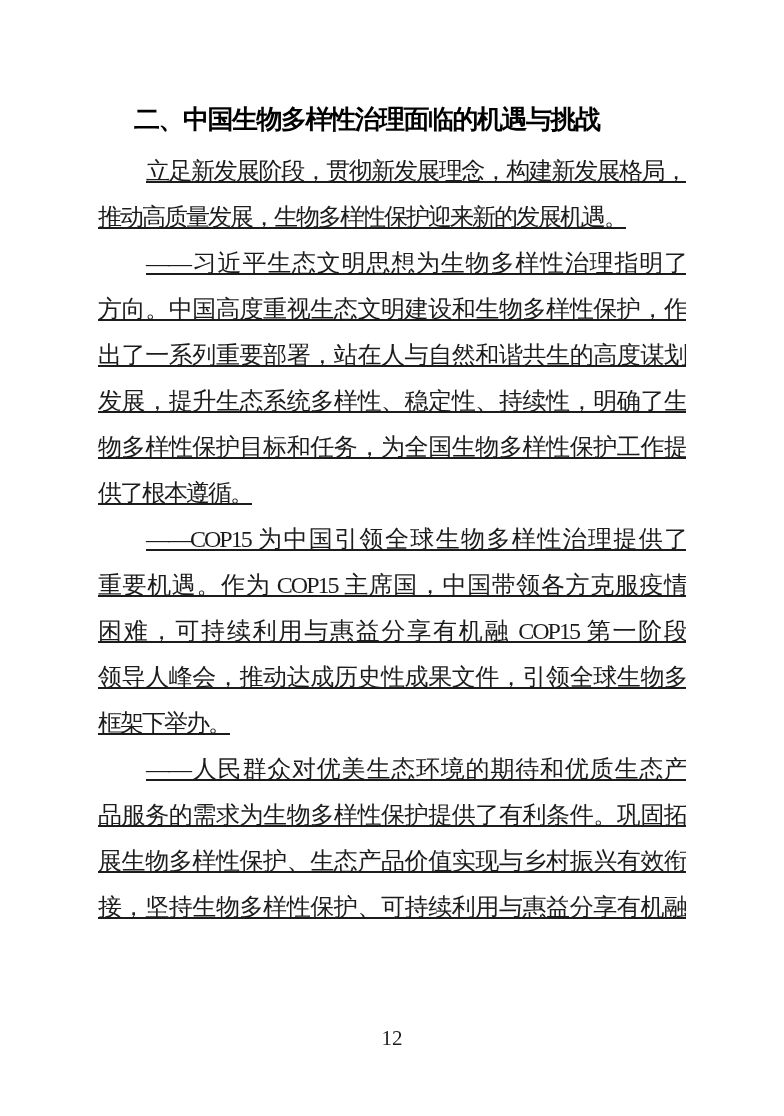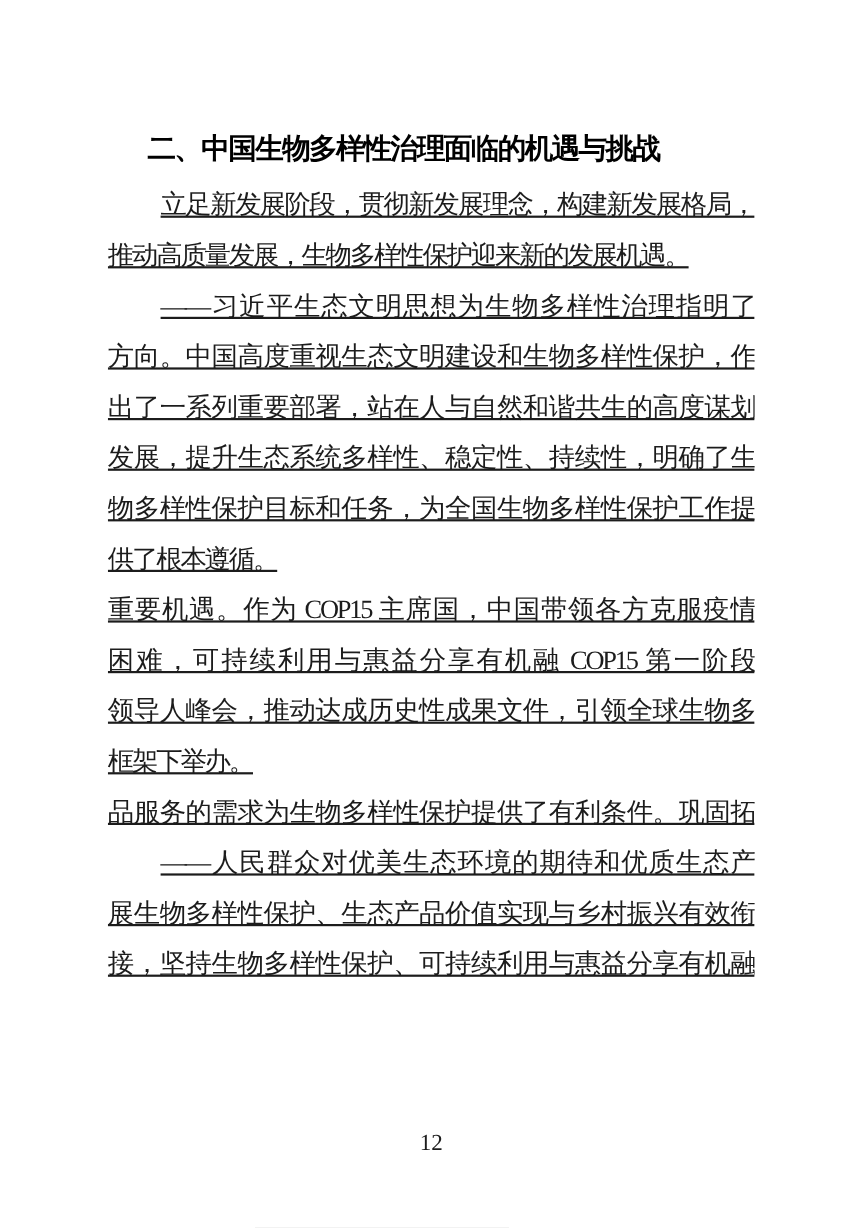--- a/index.html
+++ b/index.html
@@ -13,21 +13,21 @@
     height: 1116px;
     background: #ffffff;
     font-family: "Liberation Serif", serif;
     color: #1c1c1c;
     overflow: hidden;
     margin: 0 auto;
   }
   .content {
     position: absolute;
     left: 98px;
-    top: 112px;
+    top: 96px;
     width: 588px;
   }
   .doc-heading {
     font-family: "Liberation Sans", sans-serif;
     font-weight: 700;
     font-size: 26px;
     letter-spacing: -1.5px;
     line-height: 46px;
     text-indent: 36px;
     color: #000000;
@@ -80,29 +80,30 @@
     <div class="para">
       <div class="line indent">——习近平生态文明思想为生物多样性治理指明了</div>
       <div class="line">方向。中国高度重视生态文明建设和生物多样性保护，作</div>
       <div class="line">出了一系列重要部署，站在人与自然和谐共生的高度谋划</div>
       <div class="line">发展，提升生态系统多样性、稳定性、持续性，明确了生</div>
       <div class="line">物多样性保护目标和任务，为全国生物多样性保护工作提</div>
       <div class="line end">供了根本遵循。</div>
     </div>
 
     <div class="para">
+      <div class="line indent">——COP15 为中国引领全球生物多样性治理提供了</div>
       <div class="line">重要机遇。作为 COP15 主席国，中国带领各方克服疫情</div>
       <div class="line">困难，可持续利用与惠益分享有机融 COP15 第一阶段</div>
       <div class="line">领导人峰会，推动达成历史性成果文件，引领全球生物多</div>
       <div class="line end">框架下举办。</div>
     </div>
 
     <div class="para">
+      <div class="line indent">——人民群众对优美生态环境的期待和优质生态产</div>
       <div class="line">品服务的需求为生物多样性保护提供了有利条件。巩固拓</div>
-      <div class="line indent">——人民群众对优美生态环境的期待和优质生态产</div>
       <div class="line">展生物多样性保护、生态产品价值实现与乡村振兴有效衔</div>
       <div class="line">接，坚持生物多样性保护、可持续利用与惠益分享有机融</div>
     </div>
 
   </div>
 
   <div class="page-num">12</div>
 </div>
 
 </body></html>

